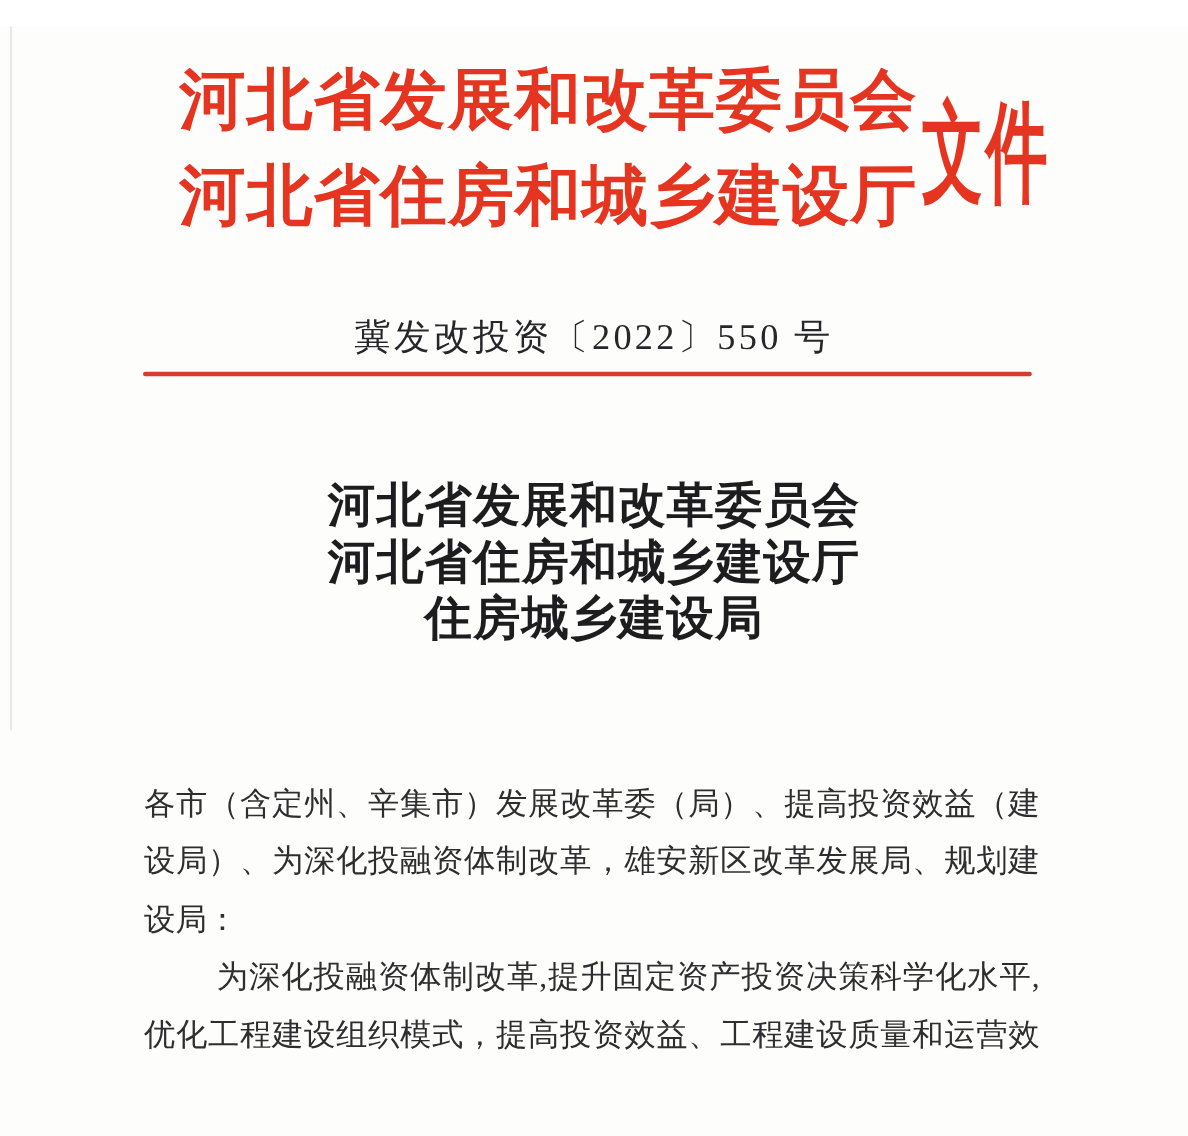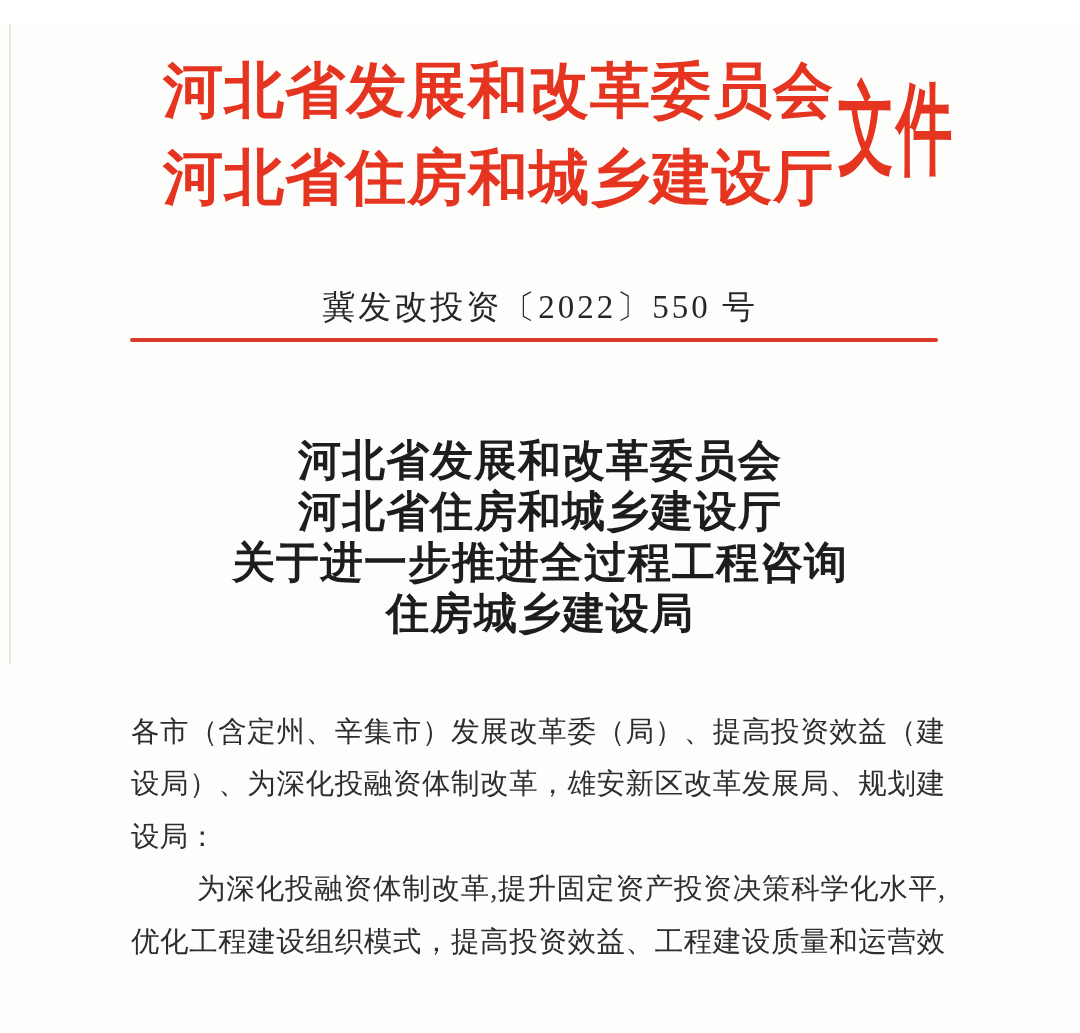--- a/index.html
+++ b/index.html
@@ -42,21 +42,21 @@
     color: var(--header-red, #e5341f);
     font-size: 60px;
     font-weight: bold;
     line-height: 87px;
     letter-spacing: 1px;
     white-space: nowrap;
   }
   .wenjian-box {
     position: absolute;
     left: 838px;
-    top: 54px;
+    top: 64px;
     width: 124px;
     height: 106px;
   }
   .wenjian {
     display: inline-block;
     font-size: 100px;
     line-height: 104px;
     font-weight: bold;
     color: var(--header-red, #e5341f);
     white-space: nowrap;
@@ -139,21 +139,20 @@
     </div>
   </div>
 
   <div class="doc-number">冀发改投资〔2022〕550 号</div>
 
   <div class="red-rule"></div>
 
   <div class="title">
     <div>河北省发展和改革委员会</div>
     <div>河北省住房和城乡建设厅</div>
-    <div>关于进一步推进全过程工程咨询</div>
     <div>住房城乡建设局</div>
   </div>
 
   <div class="body-text">
     <div class="body-line">各市（含定州、辛集市）发展改革委（局）、提高投资效益（建</div>
     <div class="body-line">设局）、为深化投融资体制改革，雄安新区改革发展局、规划建</div>
     <div class="body-line short">设局：</div>
     <div class="body-line indent">为深化投融资体制改革,提升固定资产投资决策科学化水平,</div>
     <div class="body-line">优化工程建设组织模式，提高投资效益、工程建设质量和运营效</div>
 

